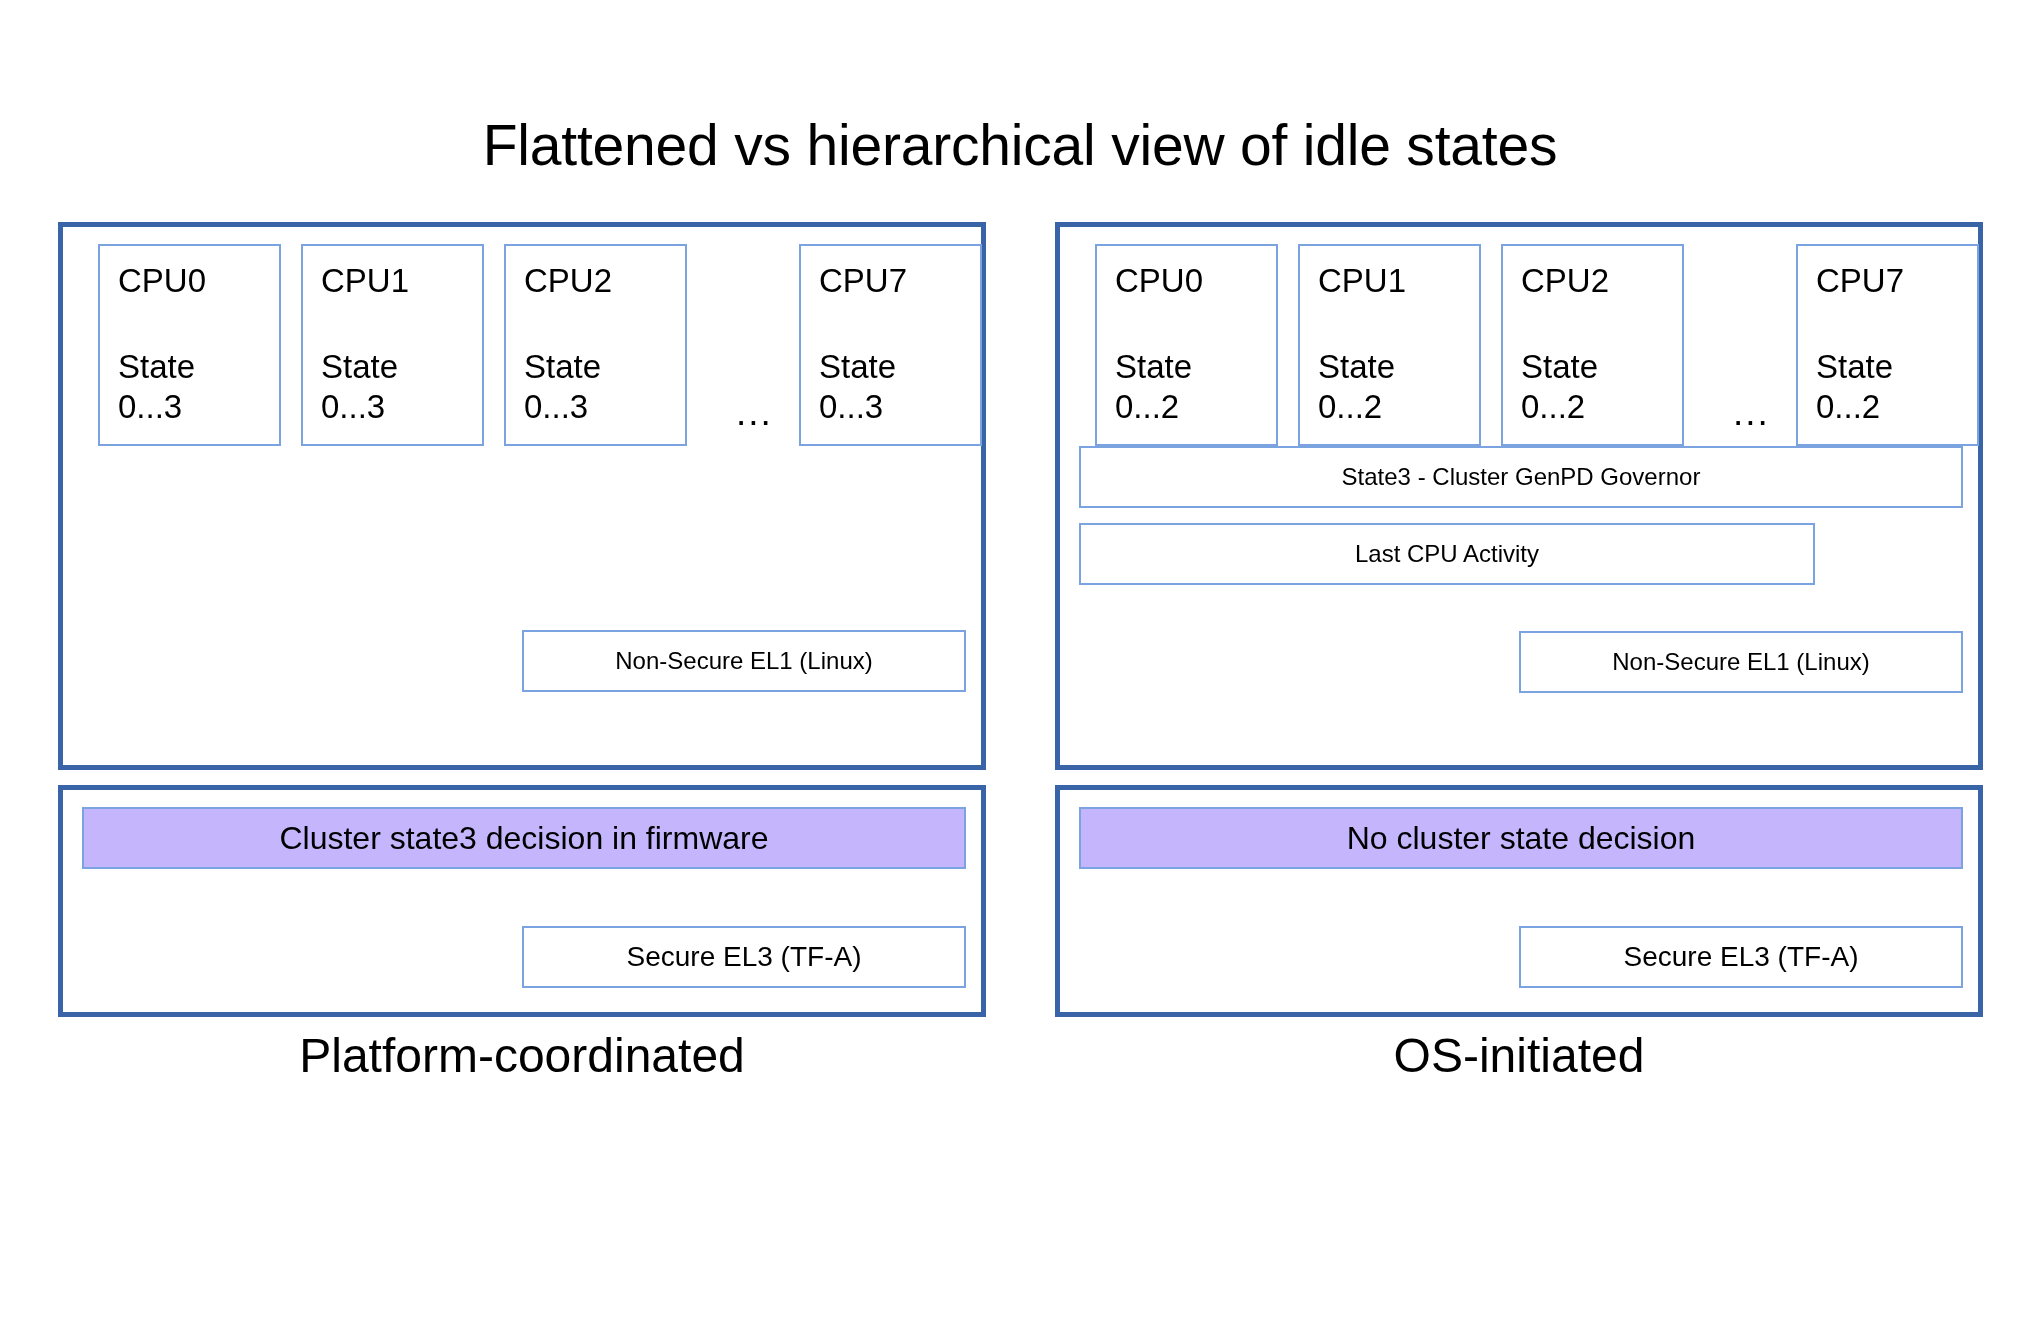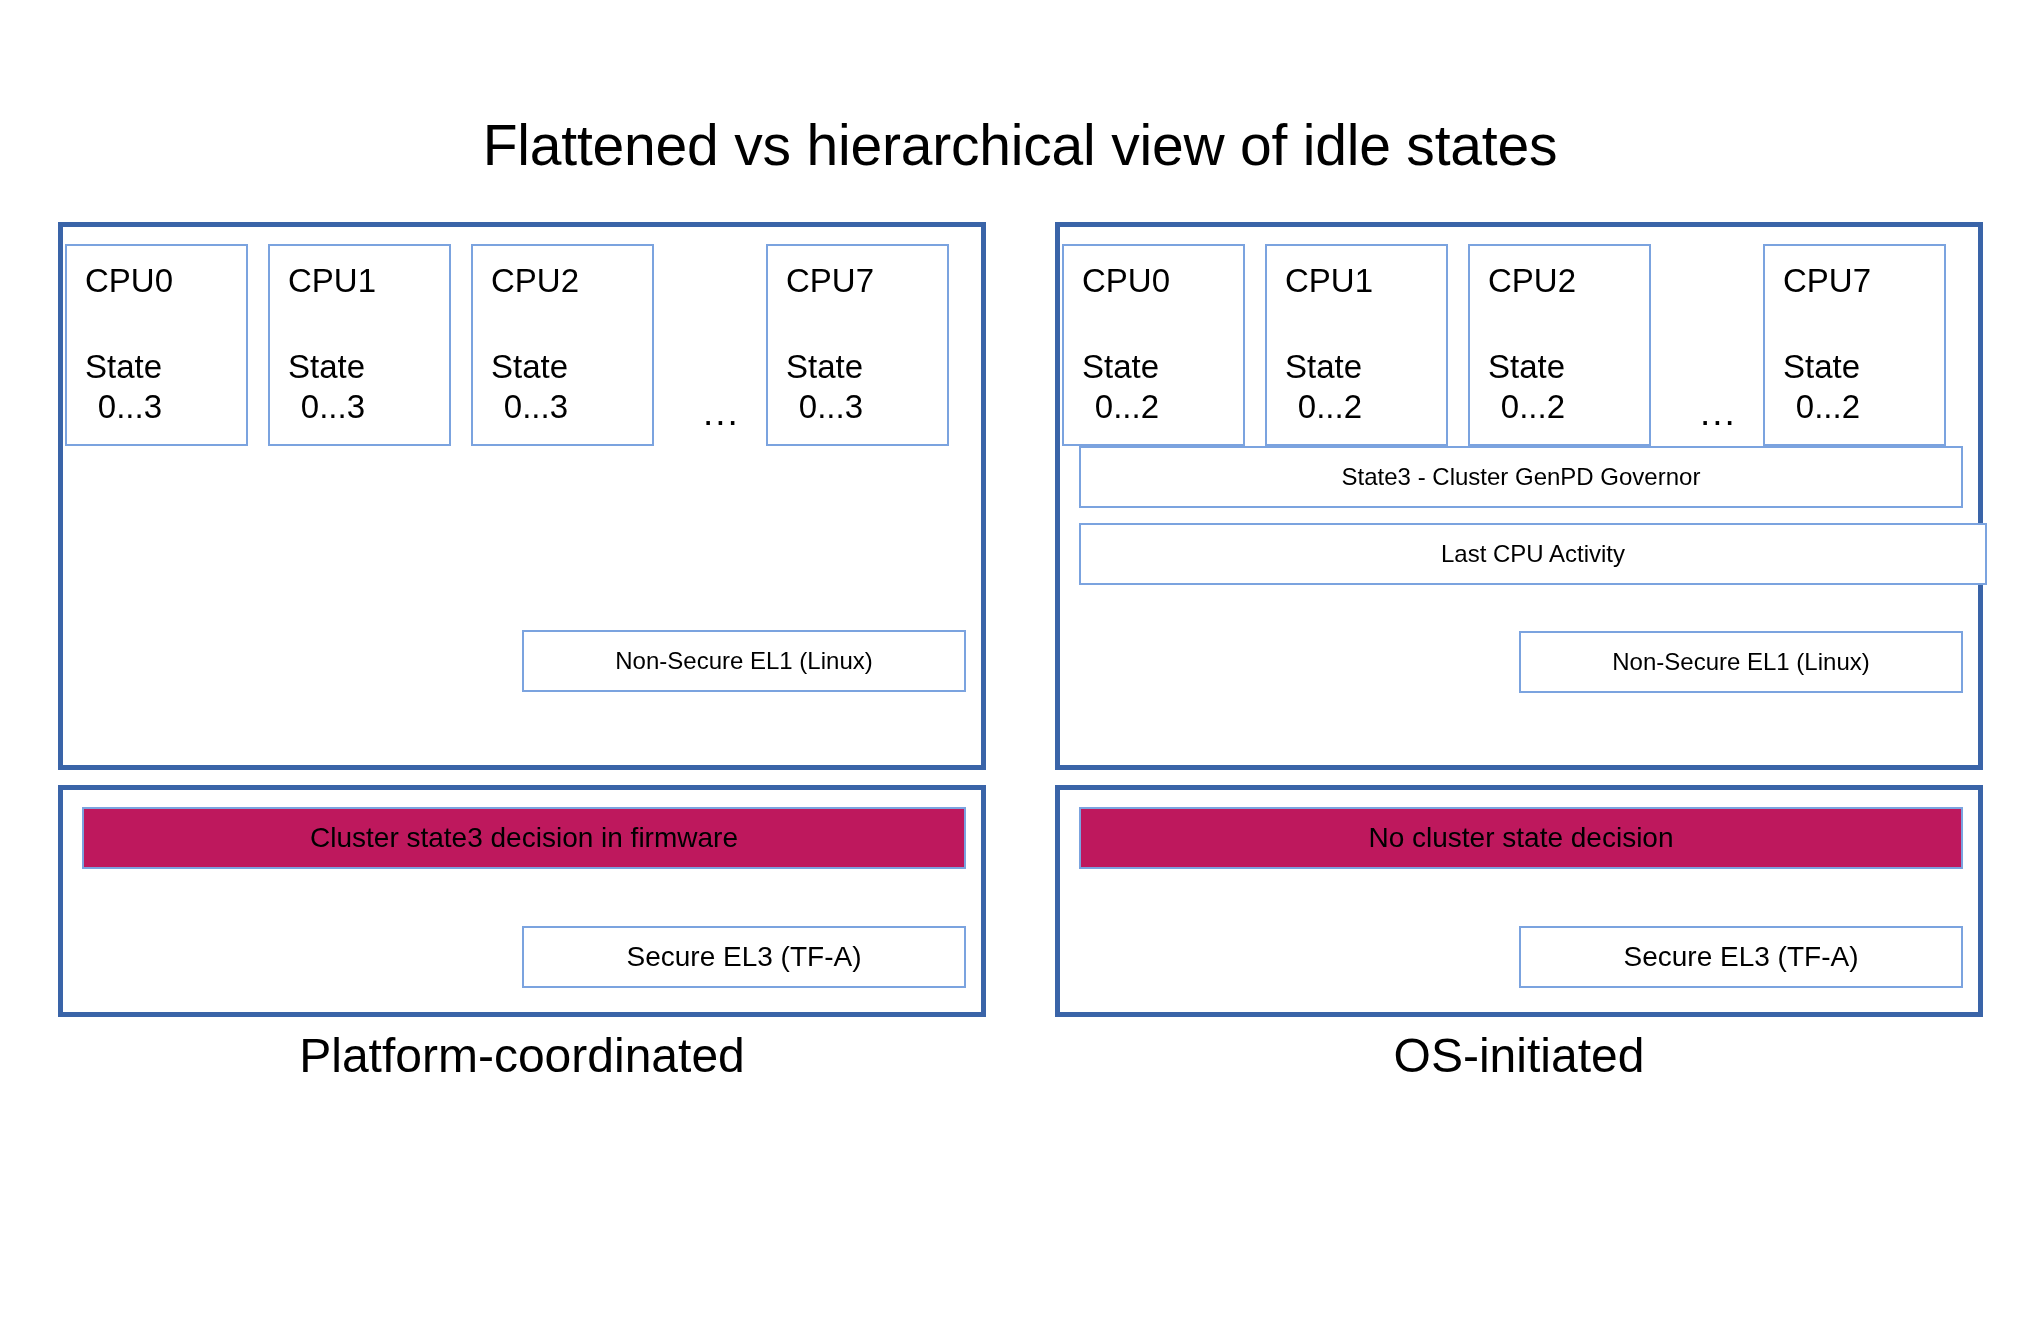--- a/index.html
+++ b/index.html
@@ -46,25 +46,24 @@
     border: 5px solid #3A64A8;
     background: #ffffff;
     position: relative;
   }
   .panel-os { height: 548px; }
   .panel-fw { height: 232px; margin-top: 15px; }
 
   
   .cpu-row {
     position: absolute;
-    left: 2px;
+    left: 35px;
     top: 17px;
     width: 888px;
     height: 202px;
-    text-align: right;
   }
   .cpu-box {
     box-sizing: border-box;
     position: absolute;
     top: 0;
     width: 183px;
     height: 202px;
     border: 2px solid #7BA3DF;
     background: #ffffff;
   }
@@ -129,44 +128,44 @@
   
   #bar-cluster-genpd-governor {
     left: 19px;
     top: 219px;
     width: 884px;
     height: 62px;
   }
   #bar-last-cpu-activity-right {
     left: 19px;
     top: 296px;
-    width: 908px;
+    width: 736px;
     height: 62px;
   }
   #badge-el1-right {
     left: 459px;
     top: 404px;
     width: 444px;
     height: 62px;
   }
 
   
   .fw-bar {
     box-sizing: border-box;
     position: absolute;
     left: 19px;
     top: 17px;
     width: 884px;
     height: 62px;
     border: 2px solid #7BA3DF;
-    background: #be185d;
+    background: #c4b5fd;
     display: flex;
     align-items: center;
     justify-content: center;
-    font-size: 28px;
+    font-size: 32px;
     white-space: nowrap;
   }
   .fw-badge {
     box-sizing: border-box;
     position: absolute;
     left: 459px;
     top: 136px;
     width: 444px;
     height: 62px;
     border: 2px solid #7BA3DF;

